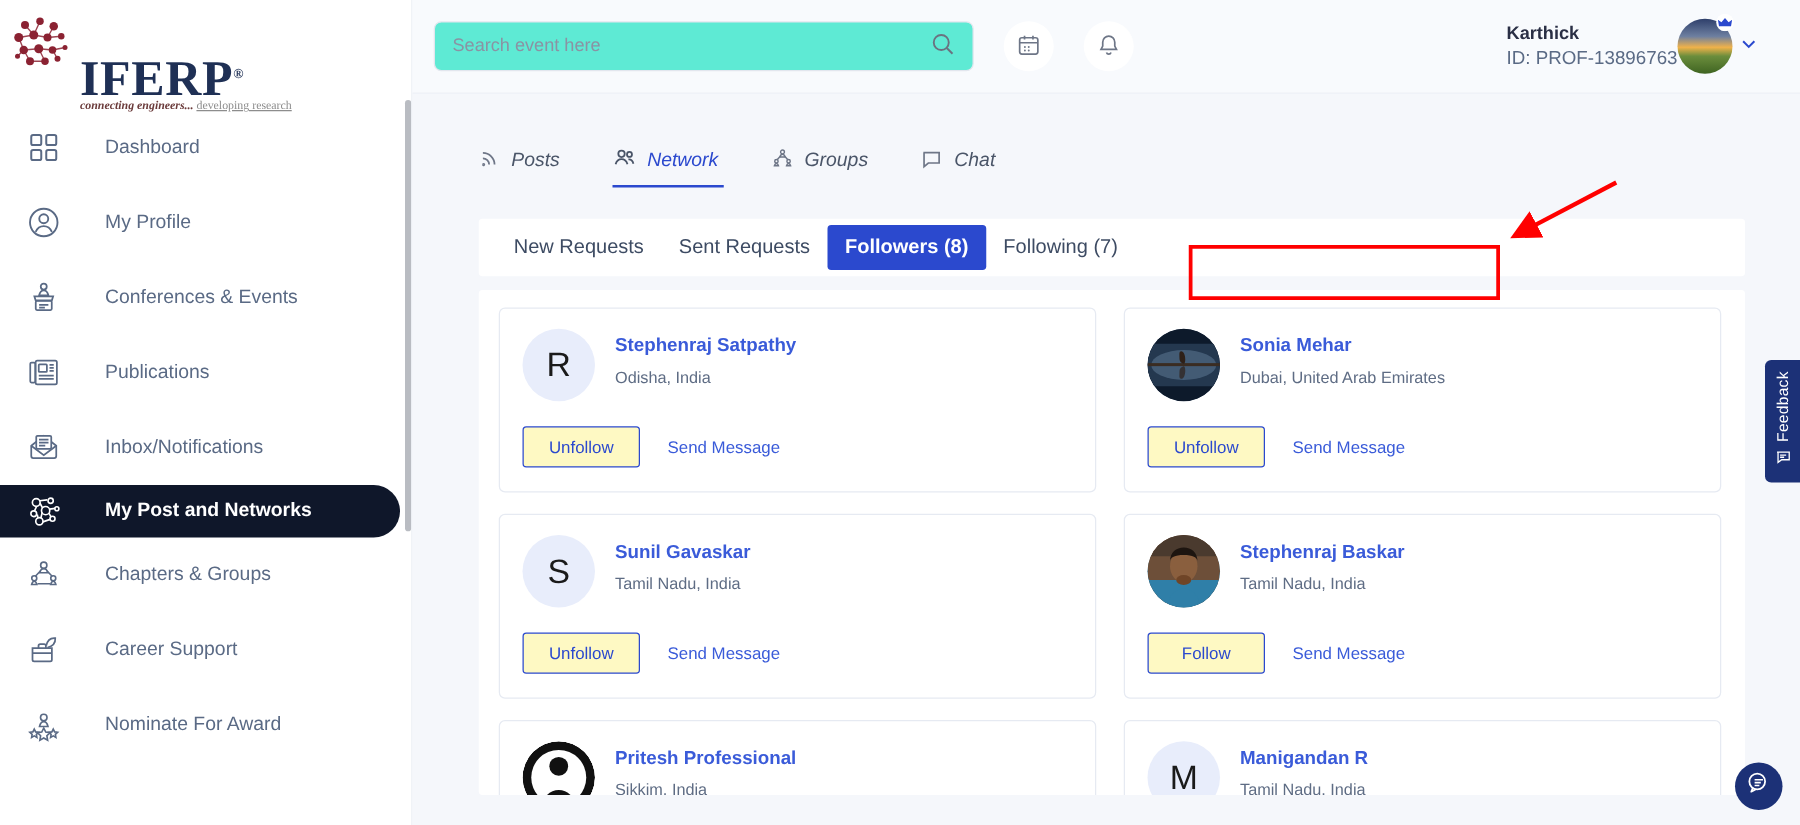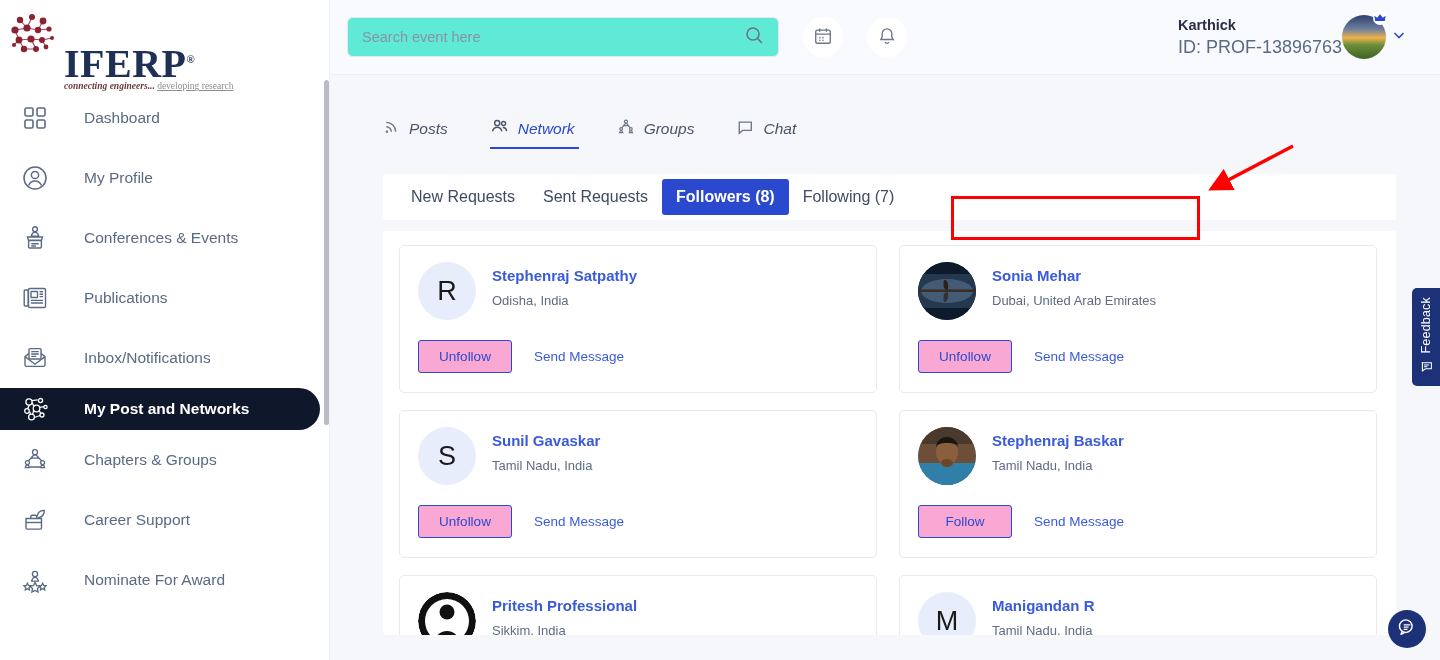--- a/index.html
+++ b/index.html
@@ -77,21 +77,21 @@
   .search-box input::placeholder { color: #8A93A3; }
   .round-btn {
     width: 40px; height: 40px; border-radius: 50%; background: #fff;
     display: flex; align-items: center; justify-content: center;
     margin-left: 24px; cursor: pointer; border: none;
   }
   .topbar .spacer { flex: 1; }
   .user-block { display: flex; align-items: center; gap: 0; }
   .user-names { text-align: left; line-height: 1.25; }
   .user-name { font-size: 14.5px; font-weight: 700; color: #2A2F45; }
-  .user-id { font-size: 18px; color: #5A6A85; margin-top:2px; }
+  .user-id { font-size: 15px; color: #5A6A85; margin-top:2px; }
   .avatar-top {
     width: 44px; height: 44px; border-radius: 50%; position: relative;
     background: linear-gradient(180deg,#2e3f6b 0%, #6d7fa0 32%, #f0b24a 52%, #6b8d3c 68%, #3f6422 100%);
     overflow: visible;
   }
   .crown {
     position:absolute; right:-2px; top:-4px; width:16px; height:14px;
   }
   .chev { margin-left: 4px; cursor: pointer; }
 
@@ -136,21 +136,21 @@
   }
   .pc-avatar.photo-sonia { background: radial-gradient(ellipse at 50% 55%, #7d97b8 0%, #2c4260 40%, #111d2f 100%); }
   .pc-avatar.photo-stephen { background: linear-gradient(180deg,#4a3a2e 0%, #6d4f39 26%, #2f7fa8 58%, #1d6f96 100%); }
   .pc-avatar.silhouette { background: #ffffff; }
   .pc-meta { padding-top: 4px; }
   .pc-name { font-size: 15px; color: #3A5BD9; font-weight: 600; line-height: 20px; cursor:pointer;}
   .pc-loc { font-size: 13px; color: #5E6C84; margin-top: 7px; }
   .pc-actions { display: flex; align-items: center; gap: 22px; margin-top: 20px; }
   .btn-outline {
     min-width: 94px; height: 33px; border: 1px solid #2B49CE; color: #2B49CE;
-    background: #f9a8d4; border-radius: 3px; font-size: 13.5px; cursor: pointer;
+    background: #fef9c3; border-radius: 3px; font-size: 13.5px; cursor: pointer;
     font-family: "Liberation Sans", sans-serif; padding: 0 14px;
   }
   .link-msg { font-size: 13.5px; color: #3A5BD9; cursor: pointer; }
 
   
   .annot-rect {
     position: absolute; left: 621px; top: 196px; width: 249px; height: 44px;
     border: 3px solid #FF0000; pointer-events: none; z-index: 40;
   }
   .annot-arrow { position: absolute; left: 860px; top: 130px; width: 130px; height: 80px; z-index: 41; pointer-events:none;}

